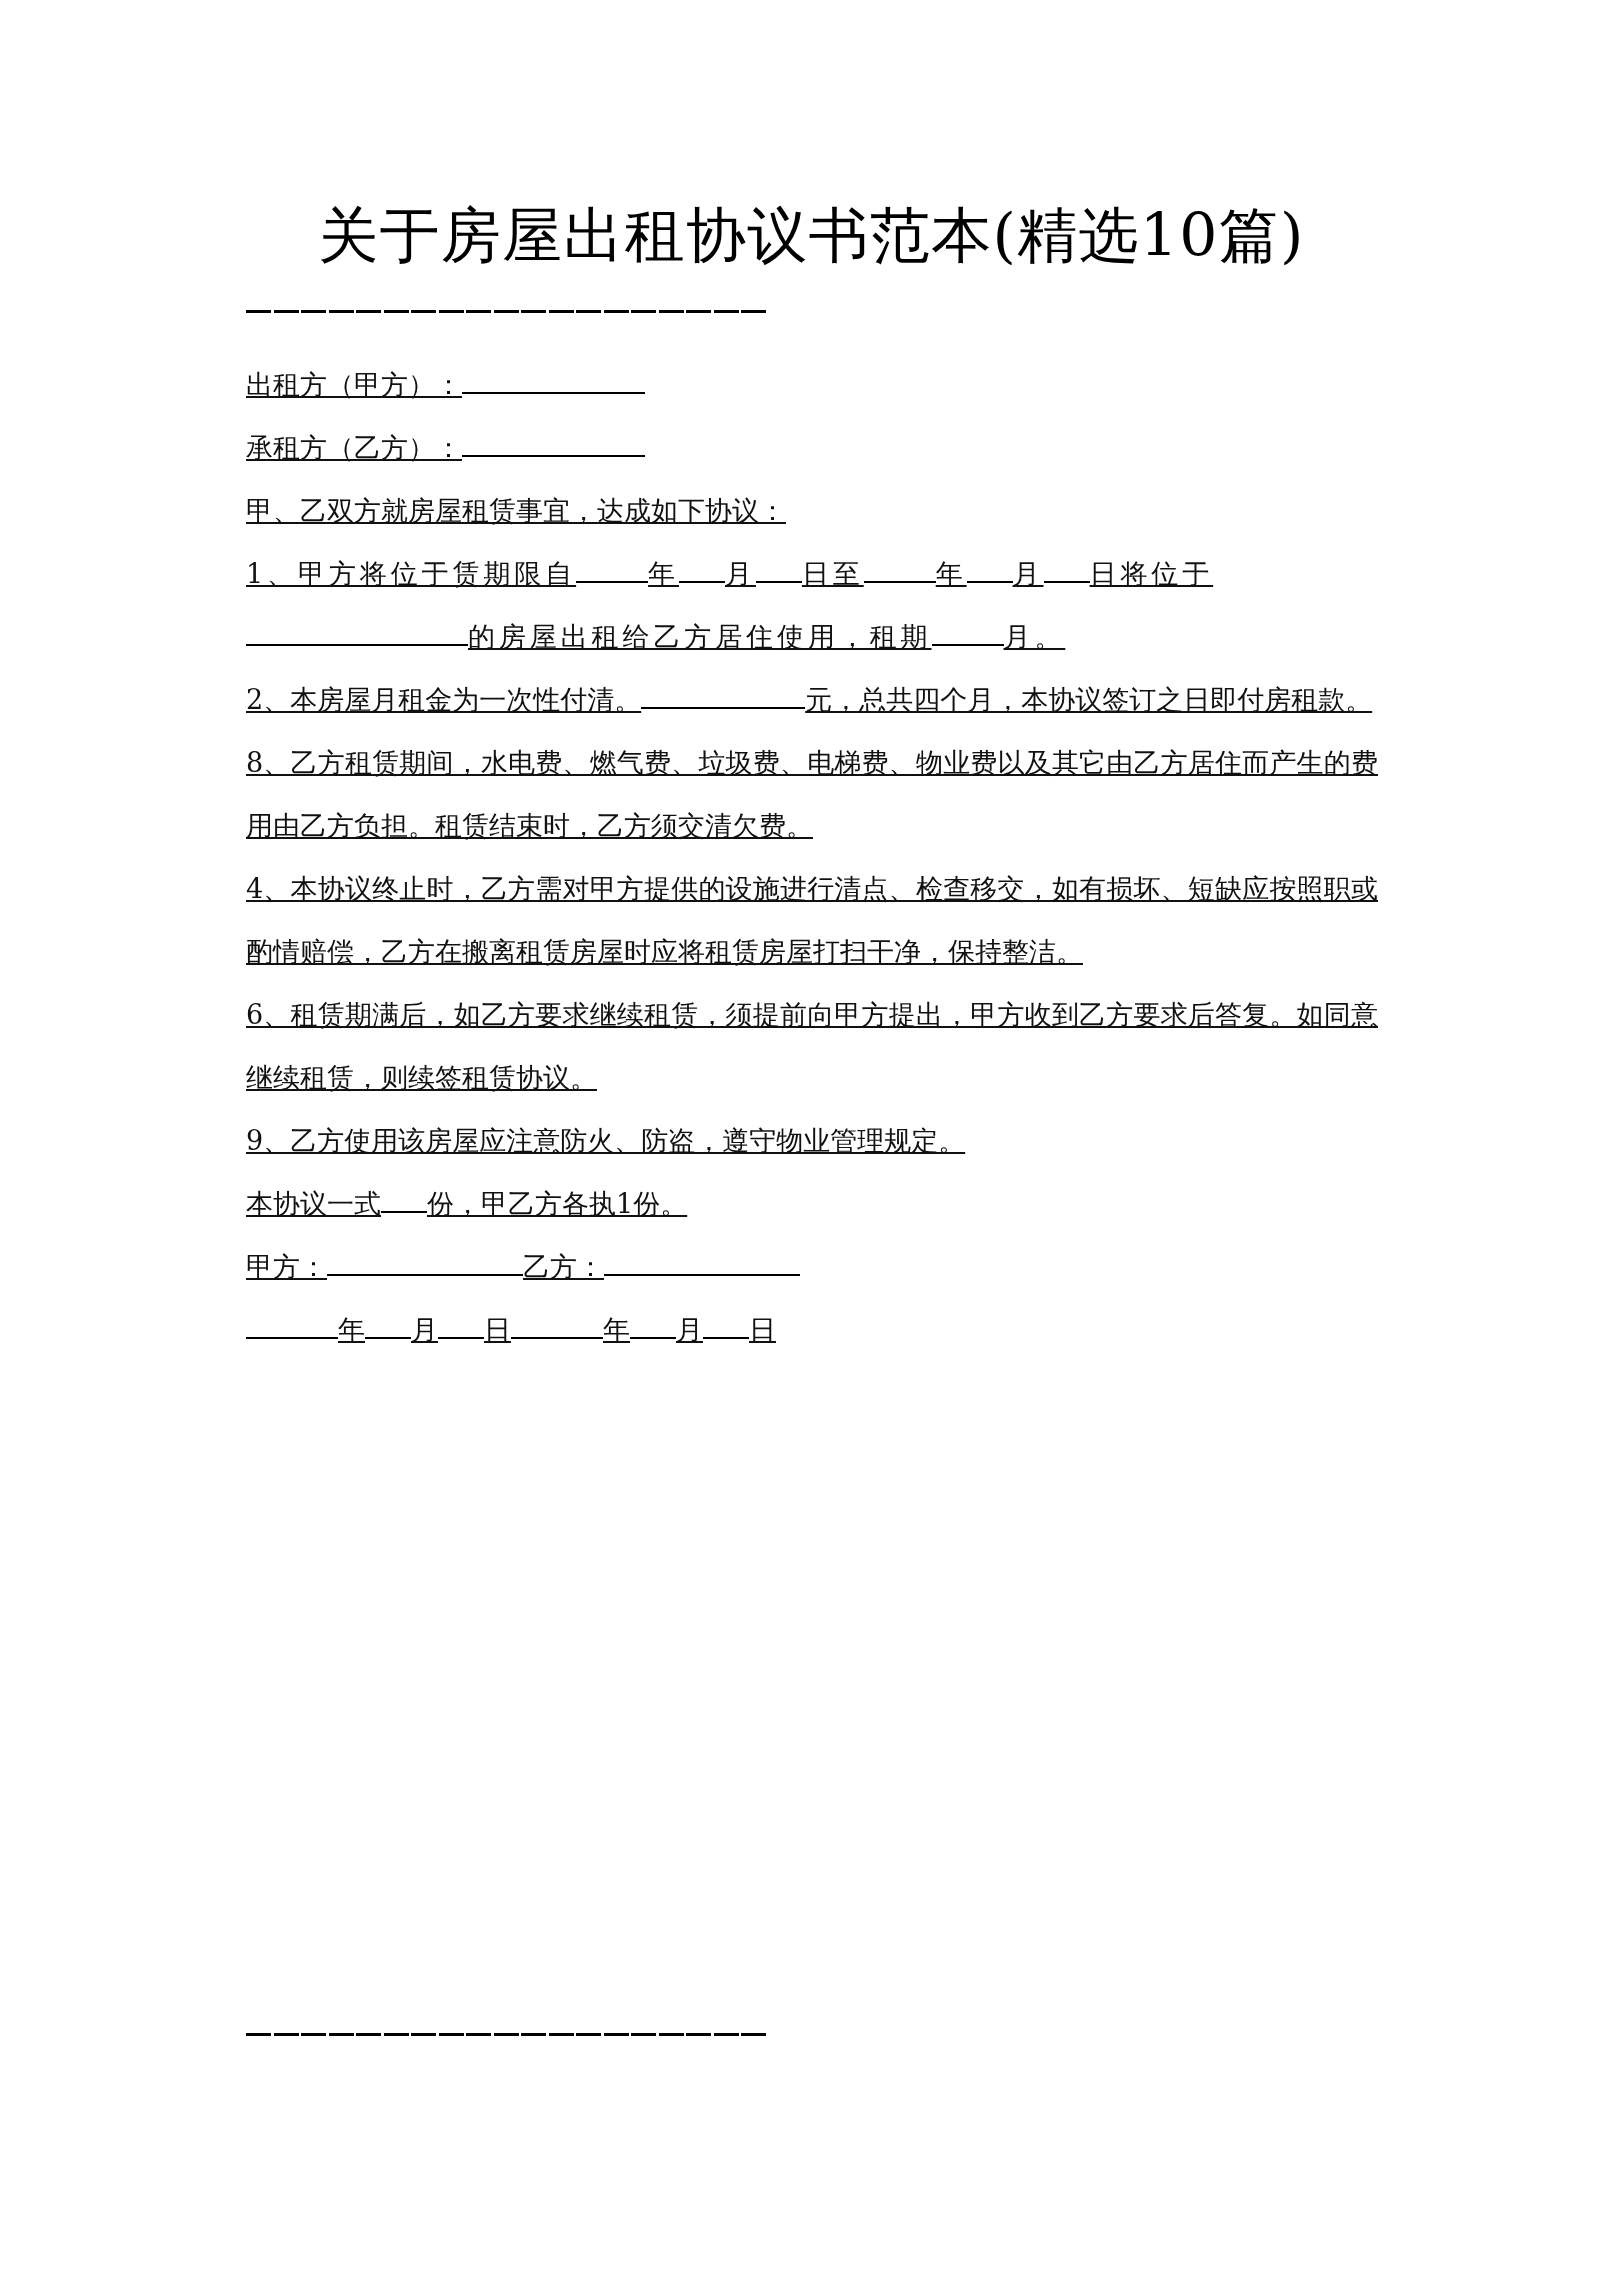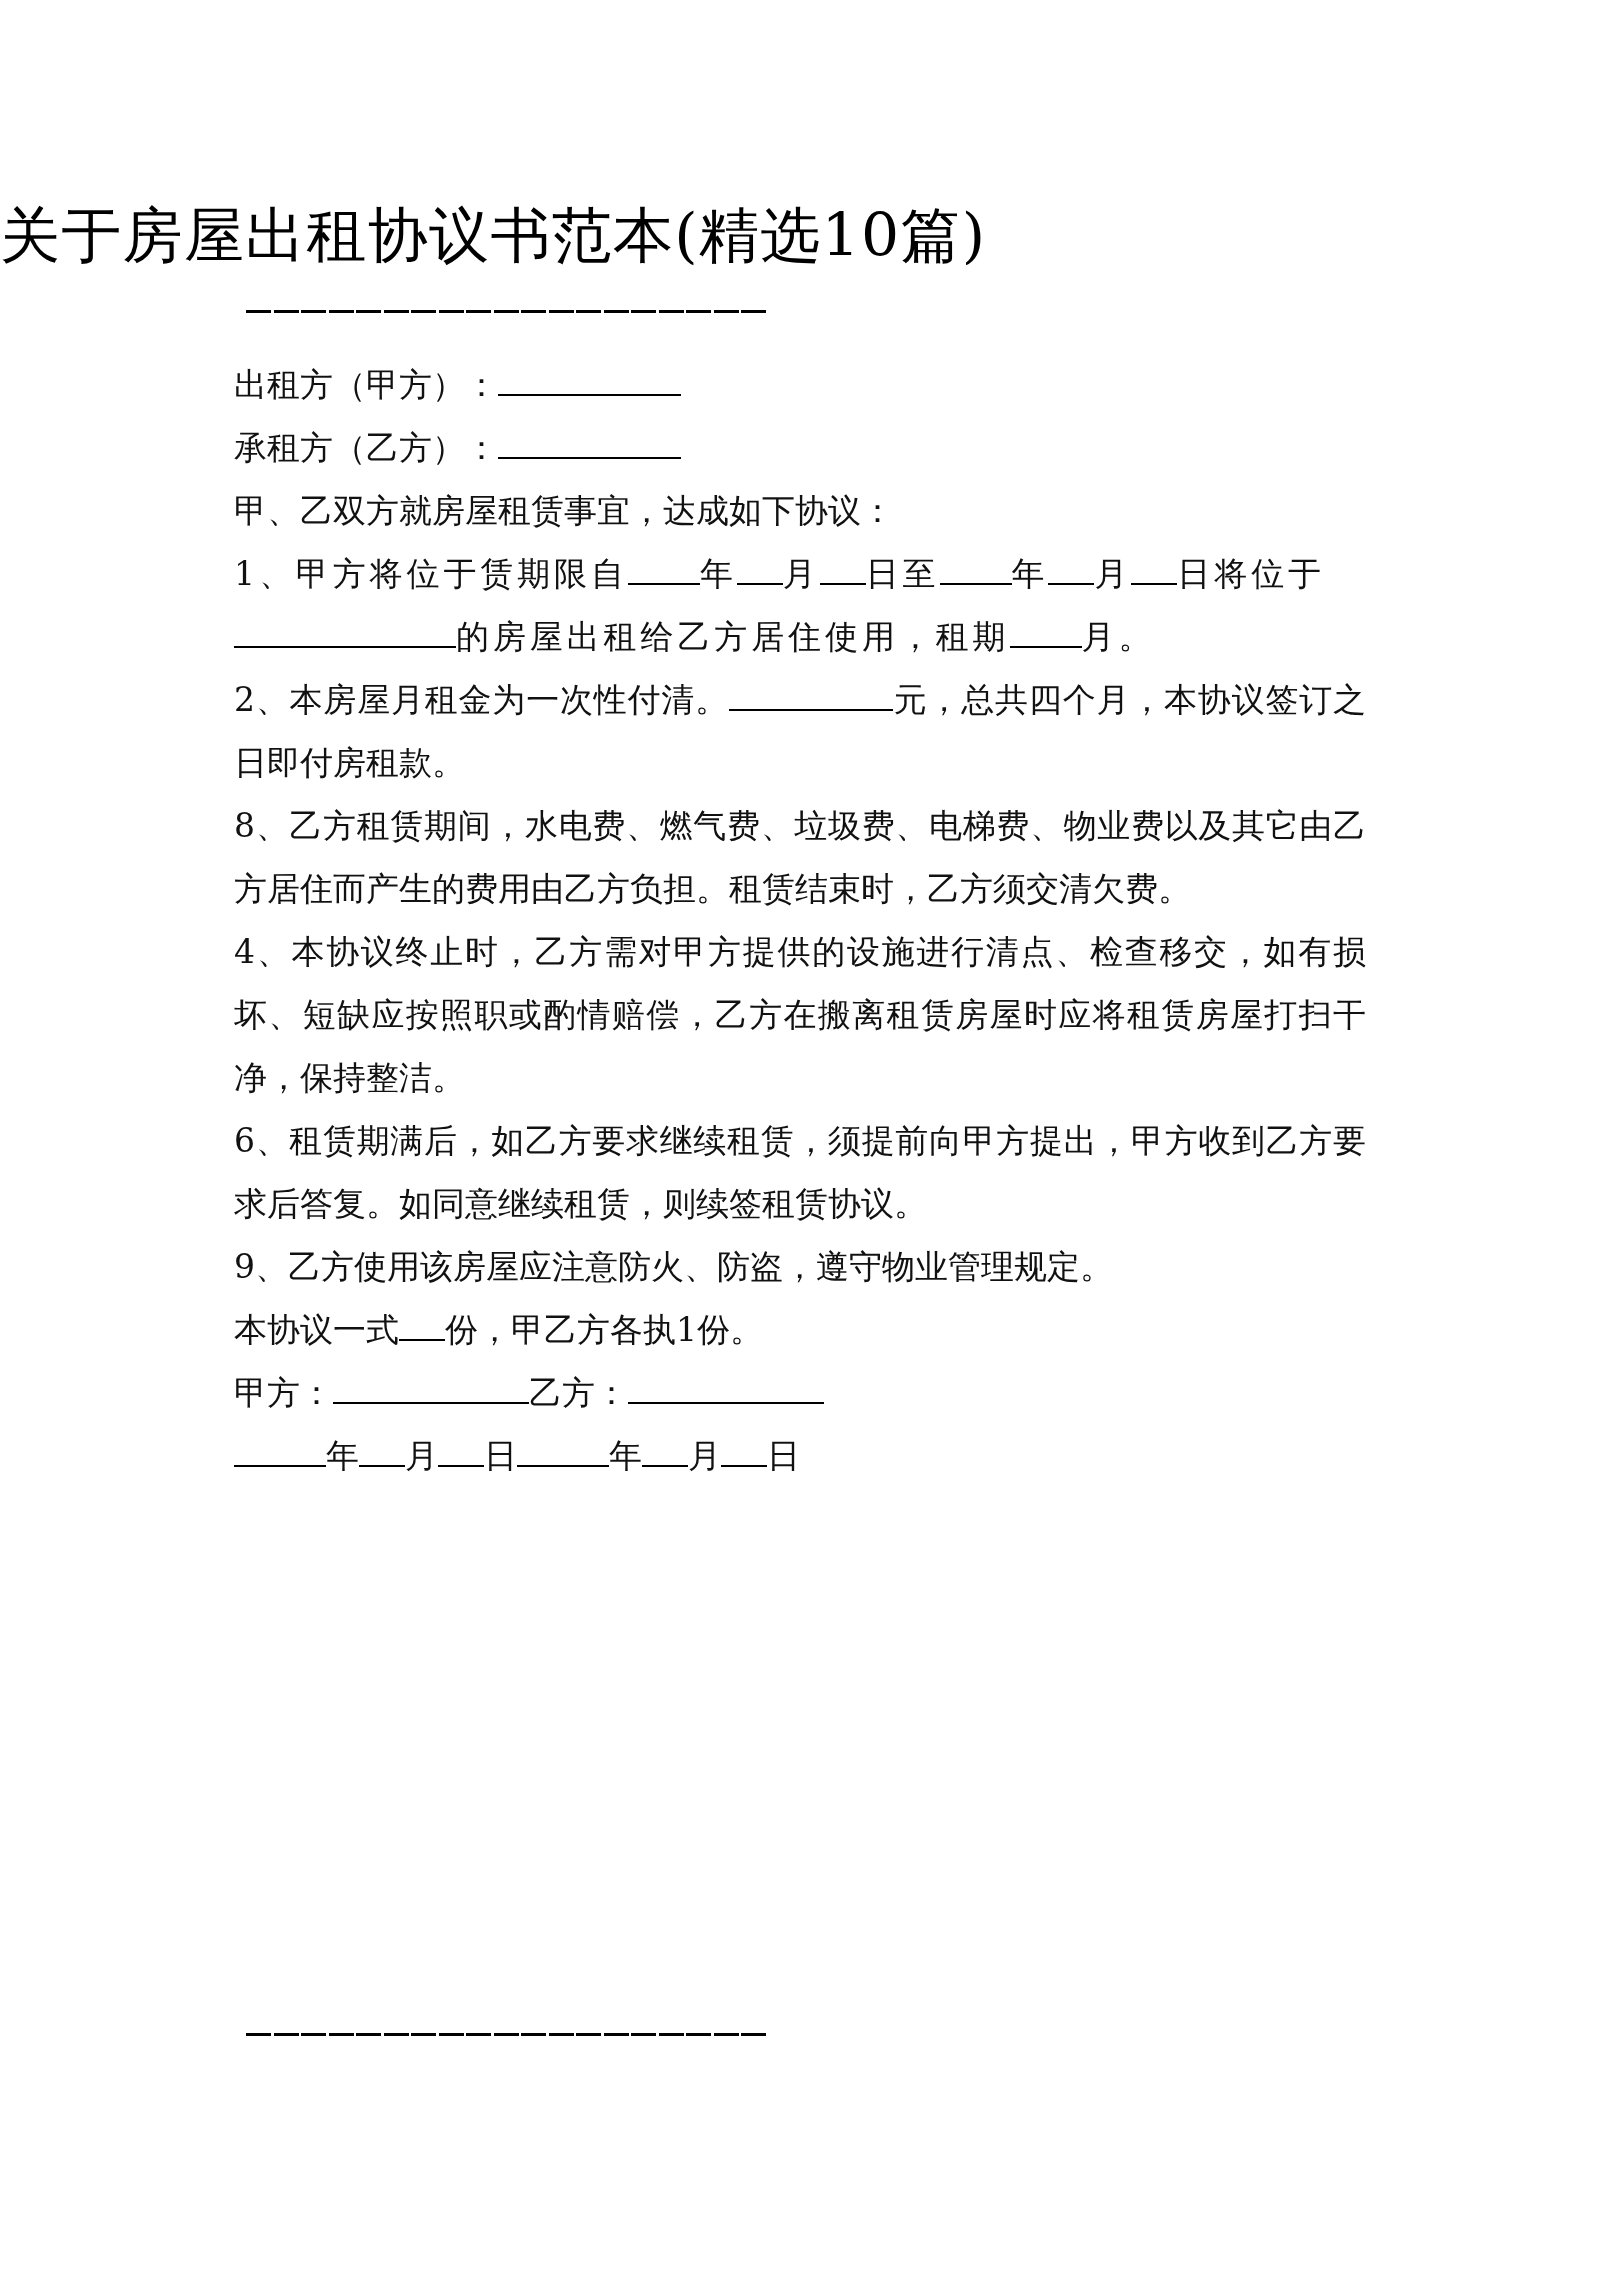--- a/index.html
+++ b/index.html
@@ -1,24 +1,24 @@
 <!DOCTYPE html>
 <html style="font-size:10.5px"><head>
 <meta charset="utf-8">
 <style>
   html, body { margin: 0; padding: 0; background: #ffffff; }
   body { width: 1623px; height: 2295px; position: relative; overflow: hidden;
          font-family: "DejaVu Serif", "Liberation Serif", serif; color: #111; }
   .page { position: absolute; left: 0; top: 0; width: 1623px; height: 2295px; }
-  .title { position: absolute; left: 0; width: 1623px; top: 196px; 
+  .title { position: absolute; left: 0; width: 1623px; top: 196px; text-align: center;
            font-size: 60px; line-height: 79px; letter-spacing: 1.3px; color: #000; }
   .rule { position: absolute; left: 246px; width: 521px; height: 2.6px; background:
           repeating-linear-gradient(90deg, #000 0, #000 25px, transparent 25px, transparent 27.5px); }
-  .body { position: absolute; left: 234px; width: 1132px; top: 353px;
-          font-size: 33px; line-height: 63px; }
+  .body { position: absolute; left: 246px; width: 1132px; top: 353px;
+          font-size: 27px; line-height: 63px; text-decoration: underline; }
   .p { margin: 0; text-align: justify; text-align-last: left; }
   .blank { display: inline-block; border-bottom: 2px solid #000; height: 34px; vertical-align: baseline; }
   .b-s { width: 46px; } .b-m { width: 72px; } .b-l { width: 183px; } .b-xl { width: 222px; }
   .b-sig { width: 196px; } .b-w { width: 164px; } .b-d { width: 92px; }
 </style>
 </head>
 <body>
 
 <div class="page">
   <div class="title">关于房屋出租协议书范本(精选10篇)</div>

